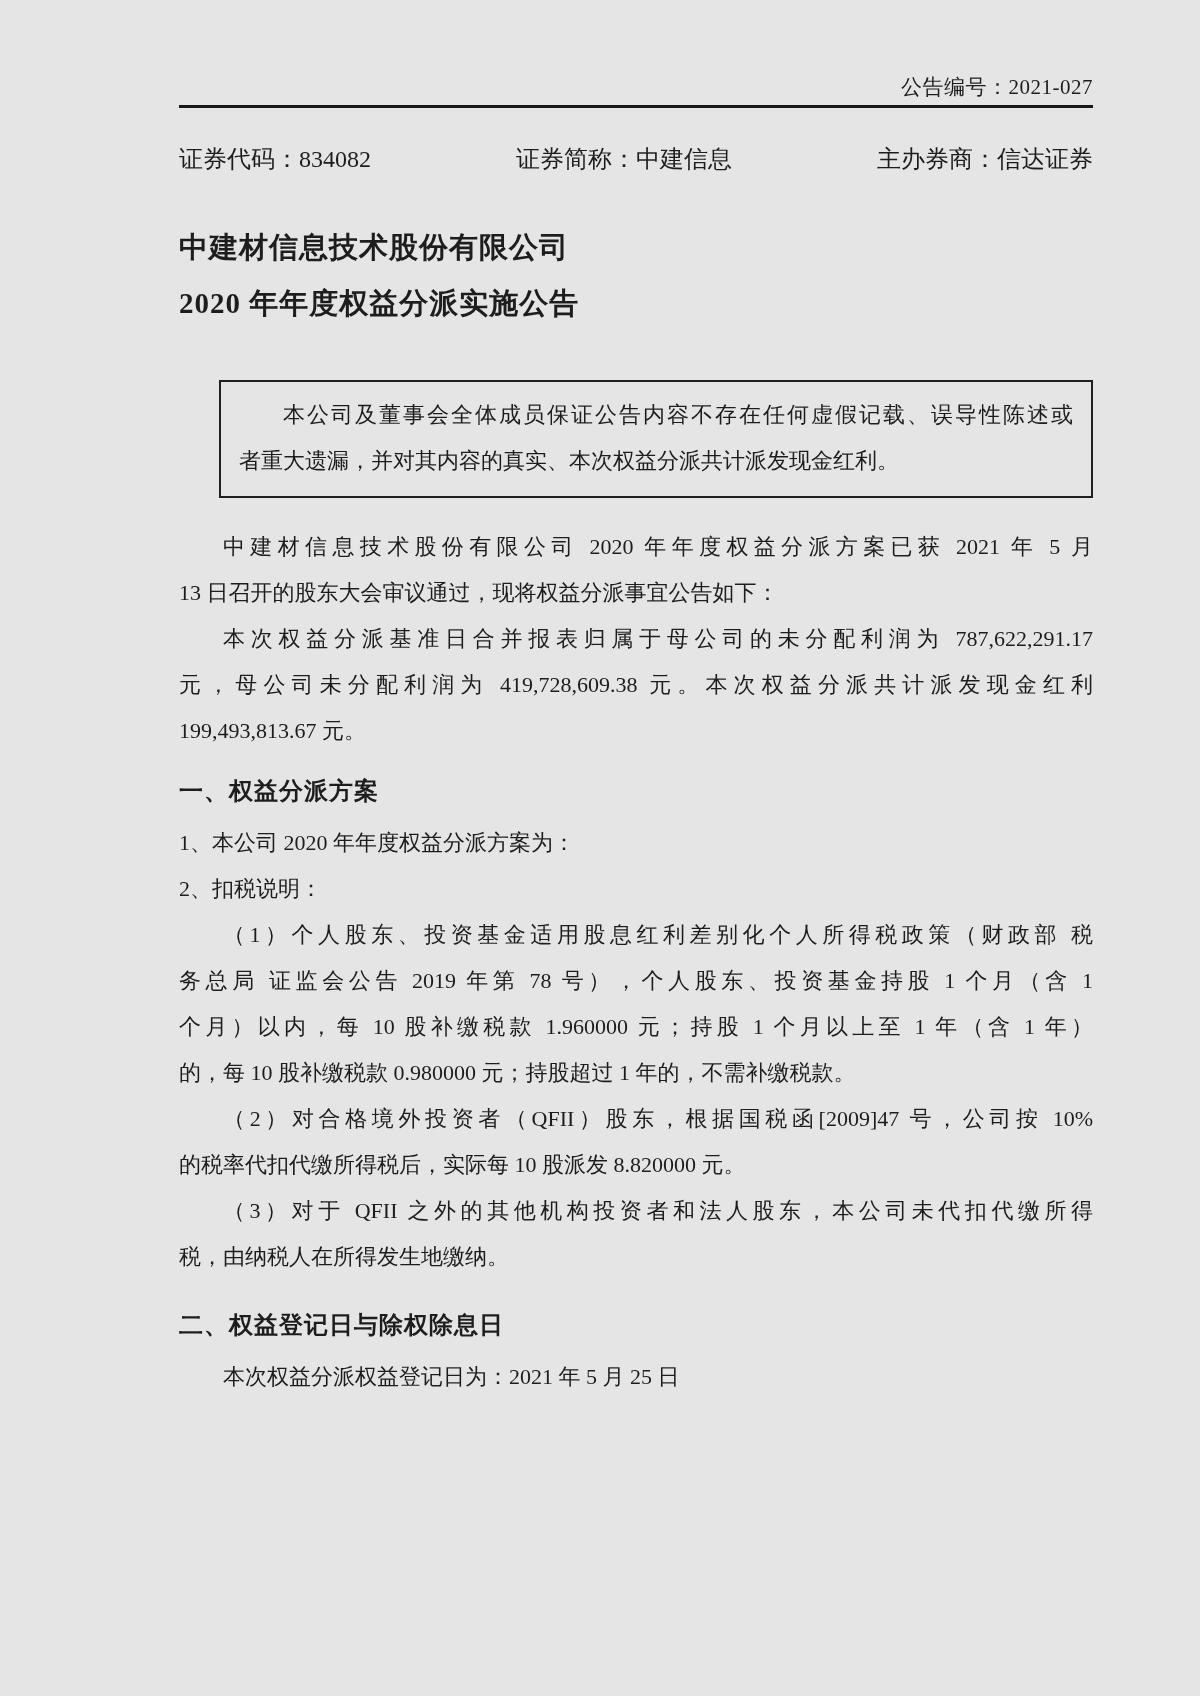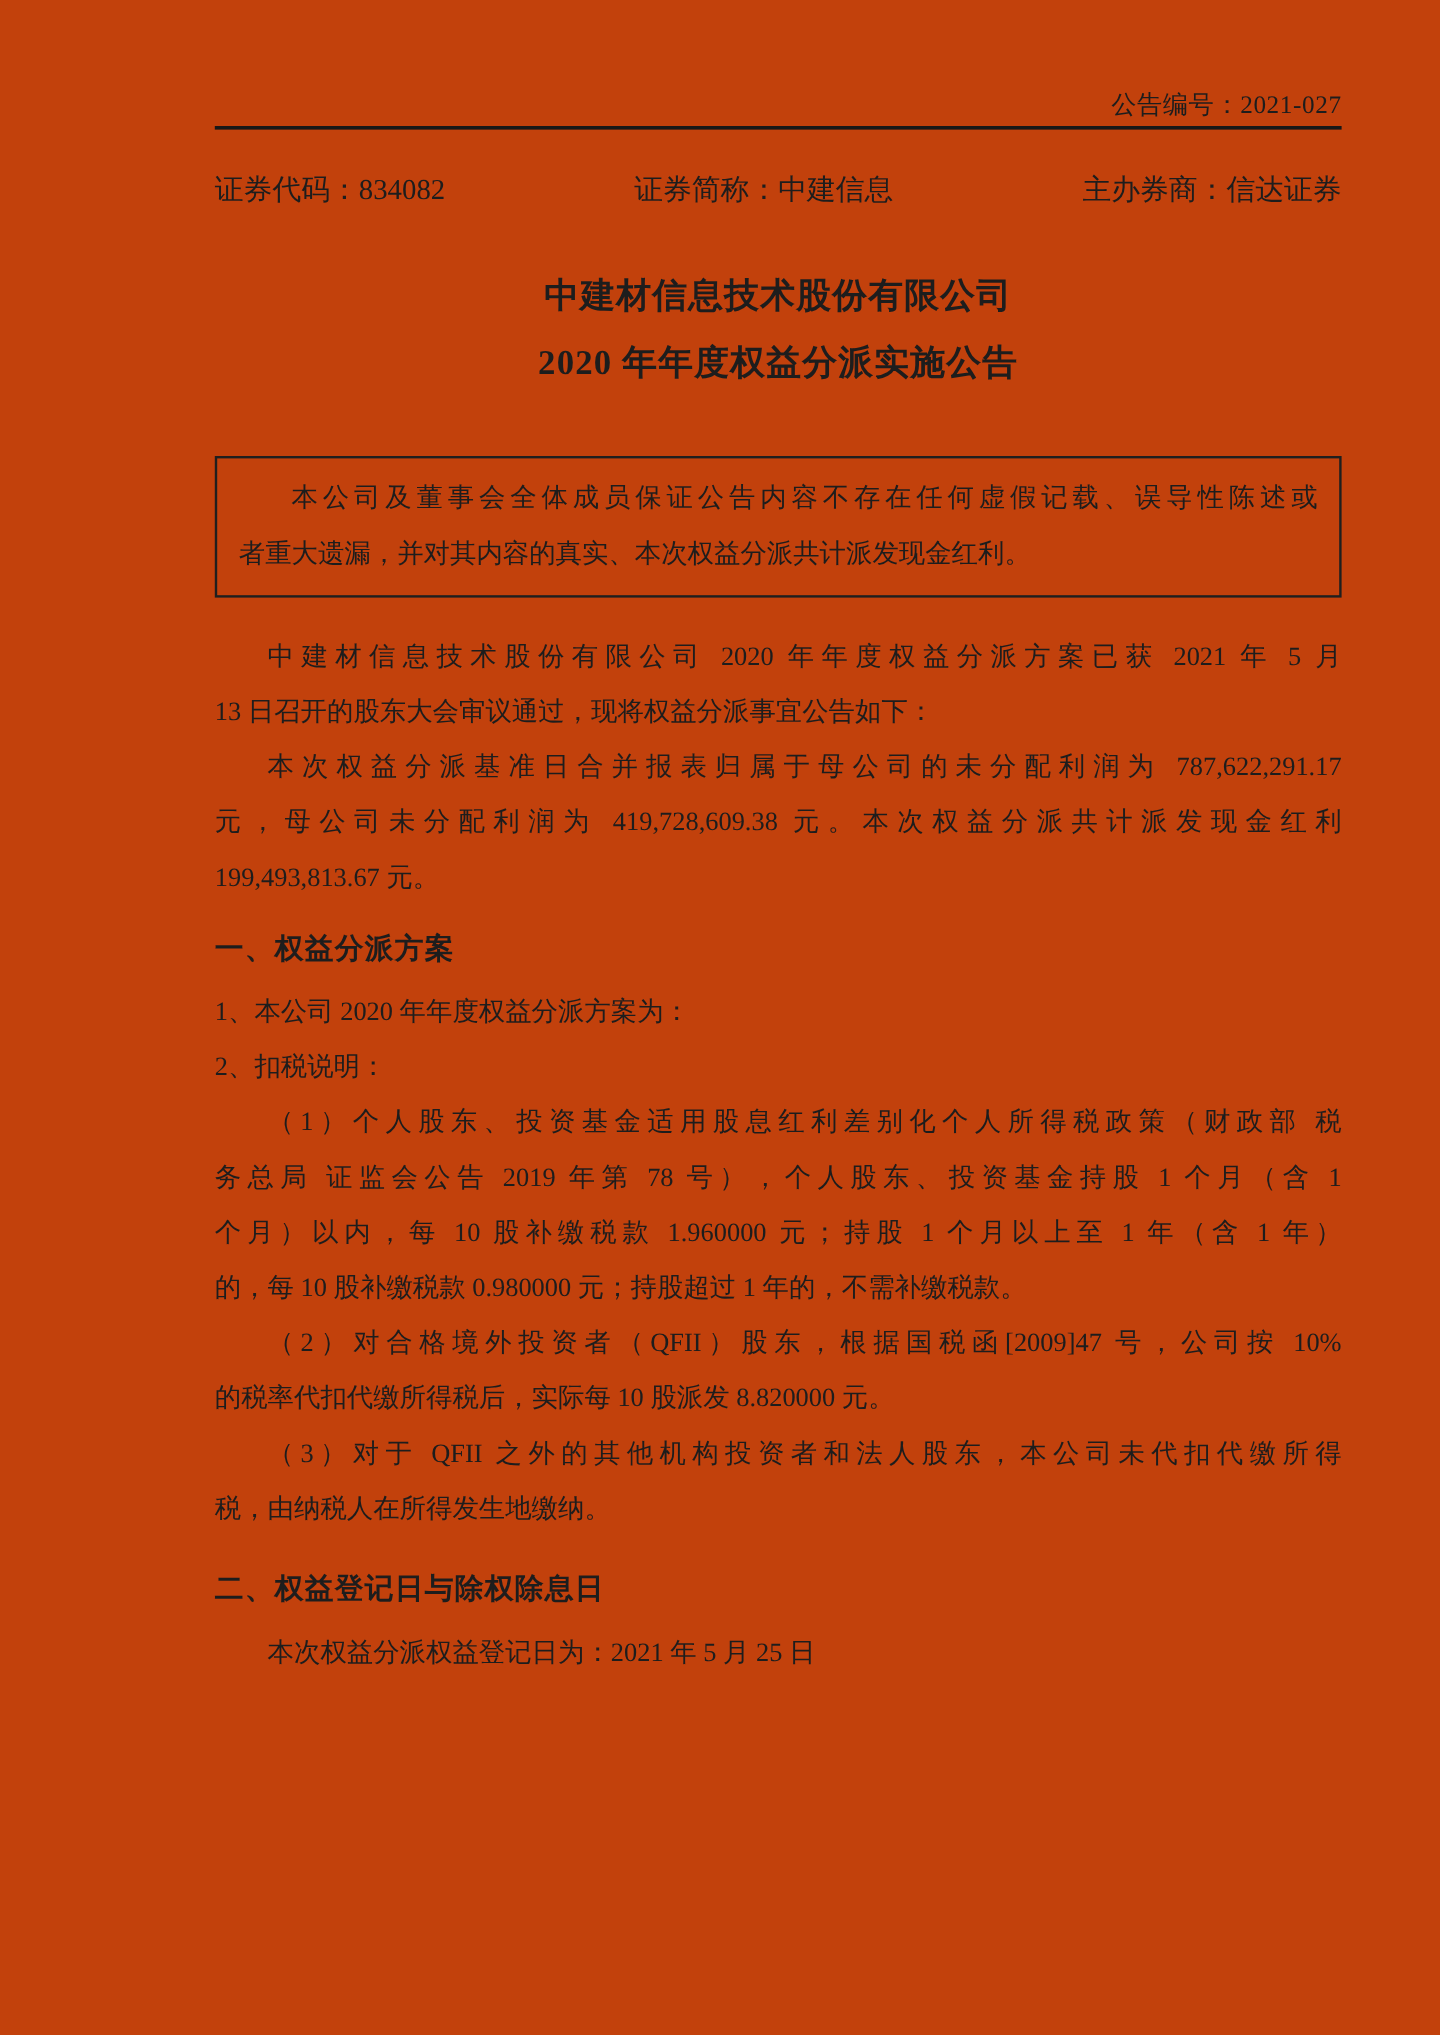--- a/index.html
+++ b/index.html
@@ -10,23 +10,23 @@
   body {
     width: 1200px;
     height: 1696px;
     position: relative;
     font-family: "Liberation Serif", "DejaVu Serif", serif;
     color: #1d1d1d;
   }
   .page {
     position: absolute;
     inset: 0;
-    background: #c2410c;
+    background: #e5e5e5;
     box-sizing: border-box;
-    padding: 74px 82px 0 179px;
+    padding: 74px 107px 0 179px;
   }
   .ann-no {
     font-size: 21px;
     line-height: 26px;
     text-align: right;
     letter-spacing: 0.5px;
     margin-bottom: 5px;
   }
   .rule {
     border-top: 3px solid #181818;
@@ -38,30 +38,30 @@
     justify-content: space-between;
     font-size: 24px;
     line-height: 30px;
     margin-bottom: 56px;
     gap: 36px;
   }
   .title {
     font-size: 29px;
     line-height: 34px;
     font-weight: bold;
-    text-align: center;
     margin: 0 0 22px 0;
     letter-spacing: 1px;
   }
   .title.last { margin-bottom: 0; }
   .box {
     border: 2px solid #1f1f1f;
     margin-top: 60px;
     margin-bottom: 26px;
     padding: 10px 18px 12px 18px;
+    margin-left: 40px;
   }
   .line {
     font-size: 22px;
     line-height: 46px;
     white-space: normal;
   }
   .indent { text-indent: 2em; }
   .fill {
     text-align: justify;
     text-align-last: justify;

